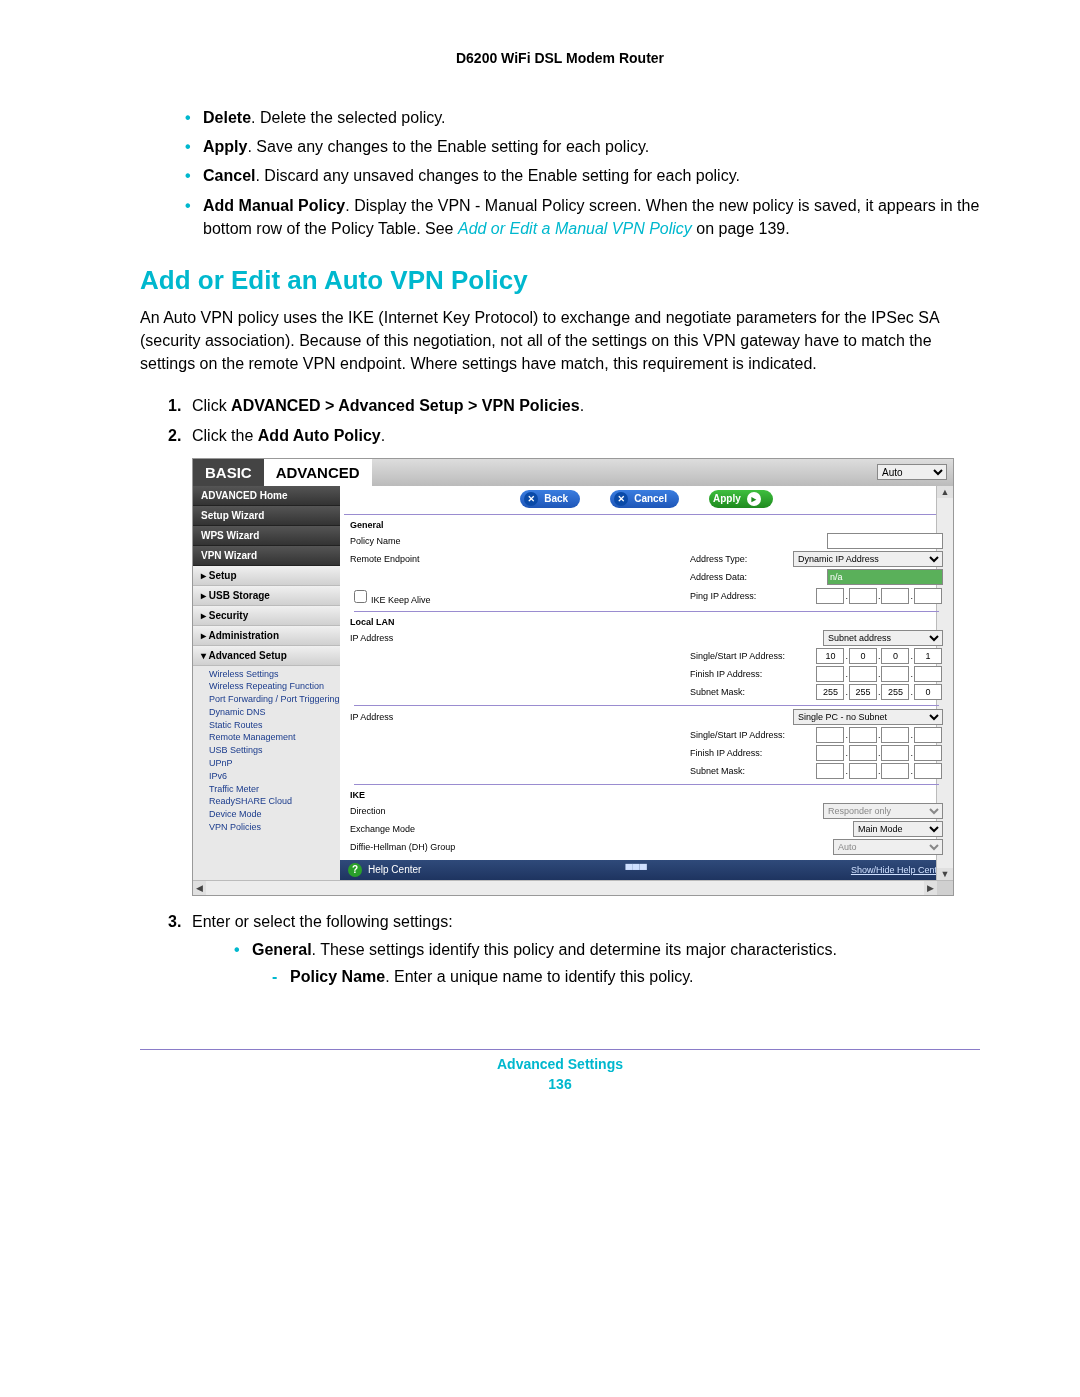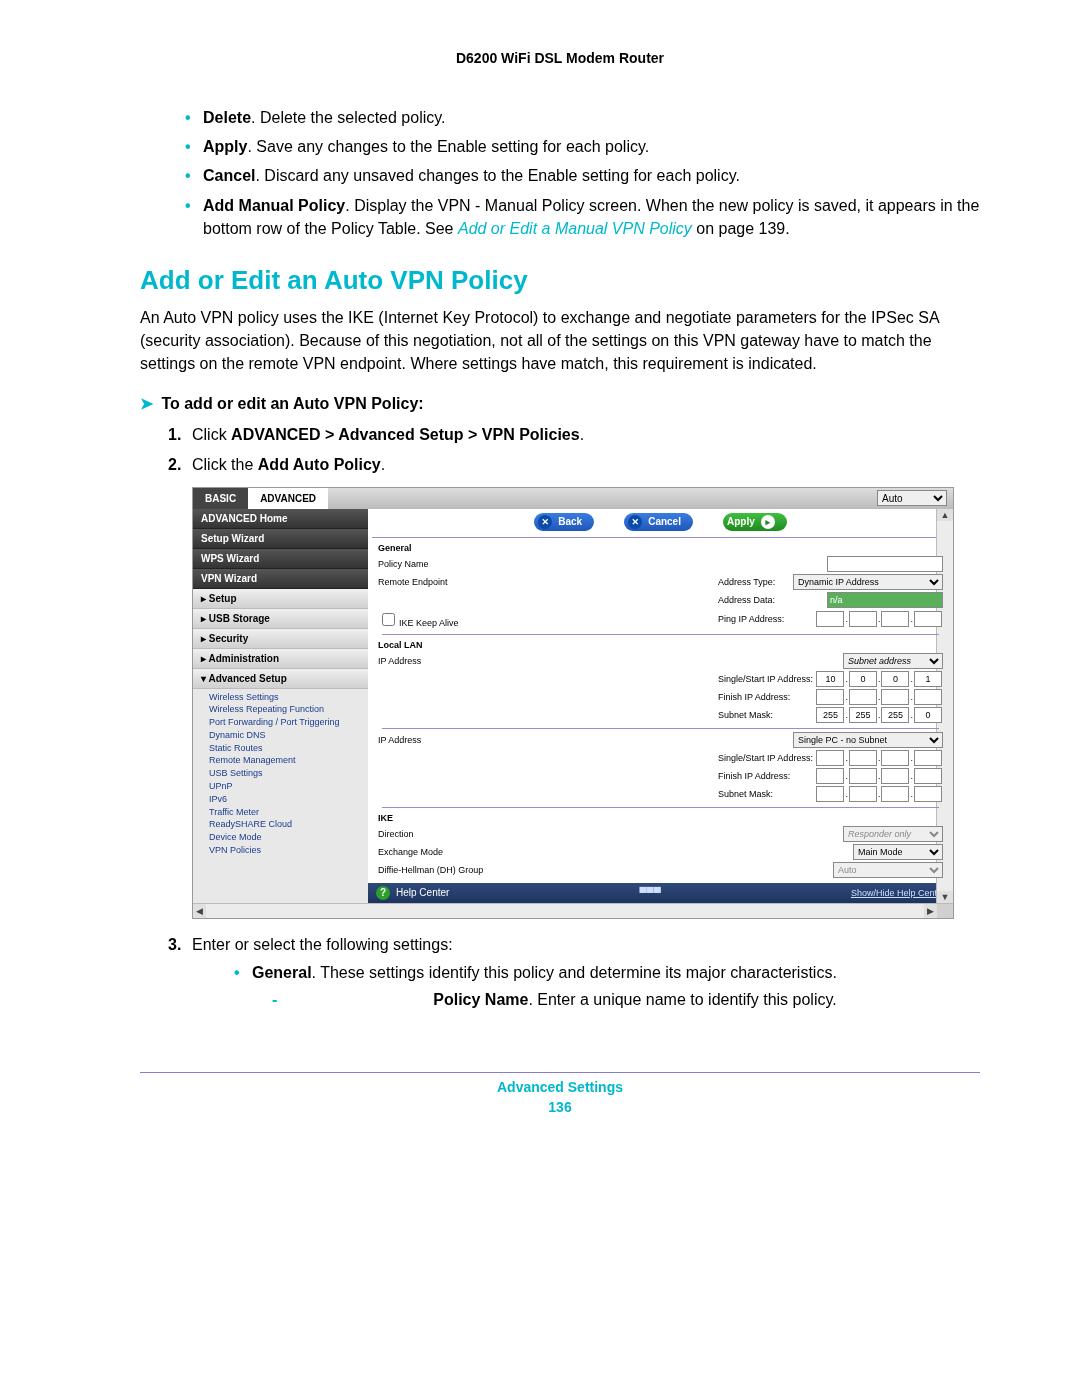--- a/index.html
+++ b/index.html
@@ -85,21 +85,20 @@
     content: "•";
     position: absolute;
     left: 0;
     color: #00b8ce;
     font-weight: bold;
   }
   .dash-list {
     margin: 4px 0 0 20px;
     padding: 0;
     list-style: none;
-    text-align: center;
   }
   .dash-list li {
     position: relative;
     padding-left: 18px;
     margin-bottom: 4px;
   }
   .dash-list li::before {
     content: "-";
     position: absolute;
     left: 0;
@@ -114,34 +113,34 @@
     background: #e8e8e8;
   }
   .ss-top {
     display: flex;
     align-items: stretch;
     background: #333;
   }
   .ss-tab {
     padding: 5px 12px;
     font-weight: bold;
-    font-size: 10px;
+    font-size: 15px;
     color: #fff;
   }
   .ss-tab.basic { background: #444; color: #fff; }
   .ss-tab.adv { background: #fff; color: #000; }
   .ss-topbar-fill { flex: 1; background: linear-gradient(#ddd,#bbb); }
   .ss-autosel {
     display: flex; align-items: center; padding: 0 6px;
     background: linear-gradient(#ddd,#bbb);
   }
   .ss-autosel select { font-size: 10px; width: 70px; }
   .ss-body { display: flex; background: #fff; }
   .ss-side {
-    width: 175px;
+    width: 147px;
     background: #e8e8e8;
     font-size: 10px;
   }
   .side-btn {
     background: linear-gradient(#555,#333);
     color: #fff;
     padding: 4px 8px;
     border-bottom: 1px solid #222;
     font-weight: bold;
   }
@@ -205,21 +204,21 @@
     position: relative;
   }
   .ss-form .shead { font-weight: bold; padding: 3px 0 2px 0; }
   .frow { display:flex; align-items:center; padding:1px 0; }
   .frow .lab { width: 160px; }
   .frow .lab2 { width: 280px; text-align:left; padding-left:180px; box-sizing:border-box; flex:1; }
   .tin { width: 22px; height:12px; font-size:9px; border:1px solid #888; text-align:center; margin:0 1px; }
   .med { width: 110px; height:12px; font-size:9px; border:1px solid #888; }
   .sel { font-size:9px; height:16px; border:1px solid #888; }
   .sel.w1 { width:150px; }
-  .sel.w2 { width:100px;font-style:italic; }
+  .sel.w2 { width:120px; }
   .chk { margin-right:4px; }
   .ss-scroll { position:absolute; right:0; top:0; bottom:0; width:16px; background:#e0e0e0;
                border-left:1px solid #bbb; display:flex;flex-direction:column;align-items:center; }
   .ss-scroll .arr { font-size:9px;padding:1px 0;color:#444; }
   .ss-scroll .track { flex:1;background:#ececec;width:100%; }
   .help-bar {
     background: linear-gradient(#2f4a7a,#1e3460);
     color:#fff;
     display:flex;align-items:center;
     padding:3px 8px;
@@ -260,23 +259,20 @@
   <ul class="bullet-list">
     <li><b>Delete</b><span>. Delete the selected policy.</span></li>
     <li><b>Apply</b><span>. Save any changes to the Enable setting for each policy.</span></li>
     <li><b>Cancel</b><span>. Discard any unsaved changes to the Enable setting for each policy.</span></li>
     <li><b>Add Manual Policy</b><span>. Display the VPN - Manual Policy screen. When the new policy is saved, it appears in the bottom row of the Policy Table. See </span><span class="link-text">Add or Edit a Manual VPN Policy</span><span> on page 139.</span></li>
   </ul>
 
   <div class="h2">Add or Edit an Auto VPN Policy</div>
   <p class="body-para">An Auto VPN policy uses the IKE (Internet Key Protocol) to exchange and negotiate parameters for the IPSec SA (security association). Because of this negotiation, not all of the settings on this VPN gateway have to match the settings on the remote VPN endpoint. Where settings have match, this requirement is indicated.</p>
 
-  <p class="procedure-head">
-    <span class="arrow">➤</span><span>To add or edit an Auto VPN Policy:</span>
-  </p>
 
   <ol class="num-list">
     <li><span class="num">1.</span><span>Click </span><span class="b">ADVANCED &gt; Advanced Setup &gt; VPN Policies</span><span>.</span></li>
     <li><span class="num">2.</span><span>Click the </span><span class="b">Add Auto Policy</span><span>.</span></li>
   </ol>
 
   <div class="screenshot-wrap">
     <div class="ss-top">
       <div class="ss-tab basic">BASIC</div>
       <div class="ss-tab adv">ADVANCED</div>

